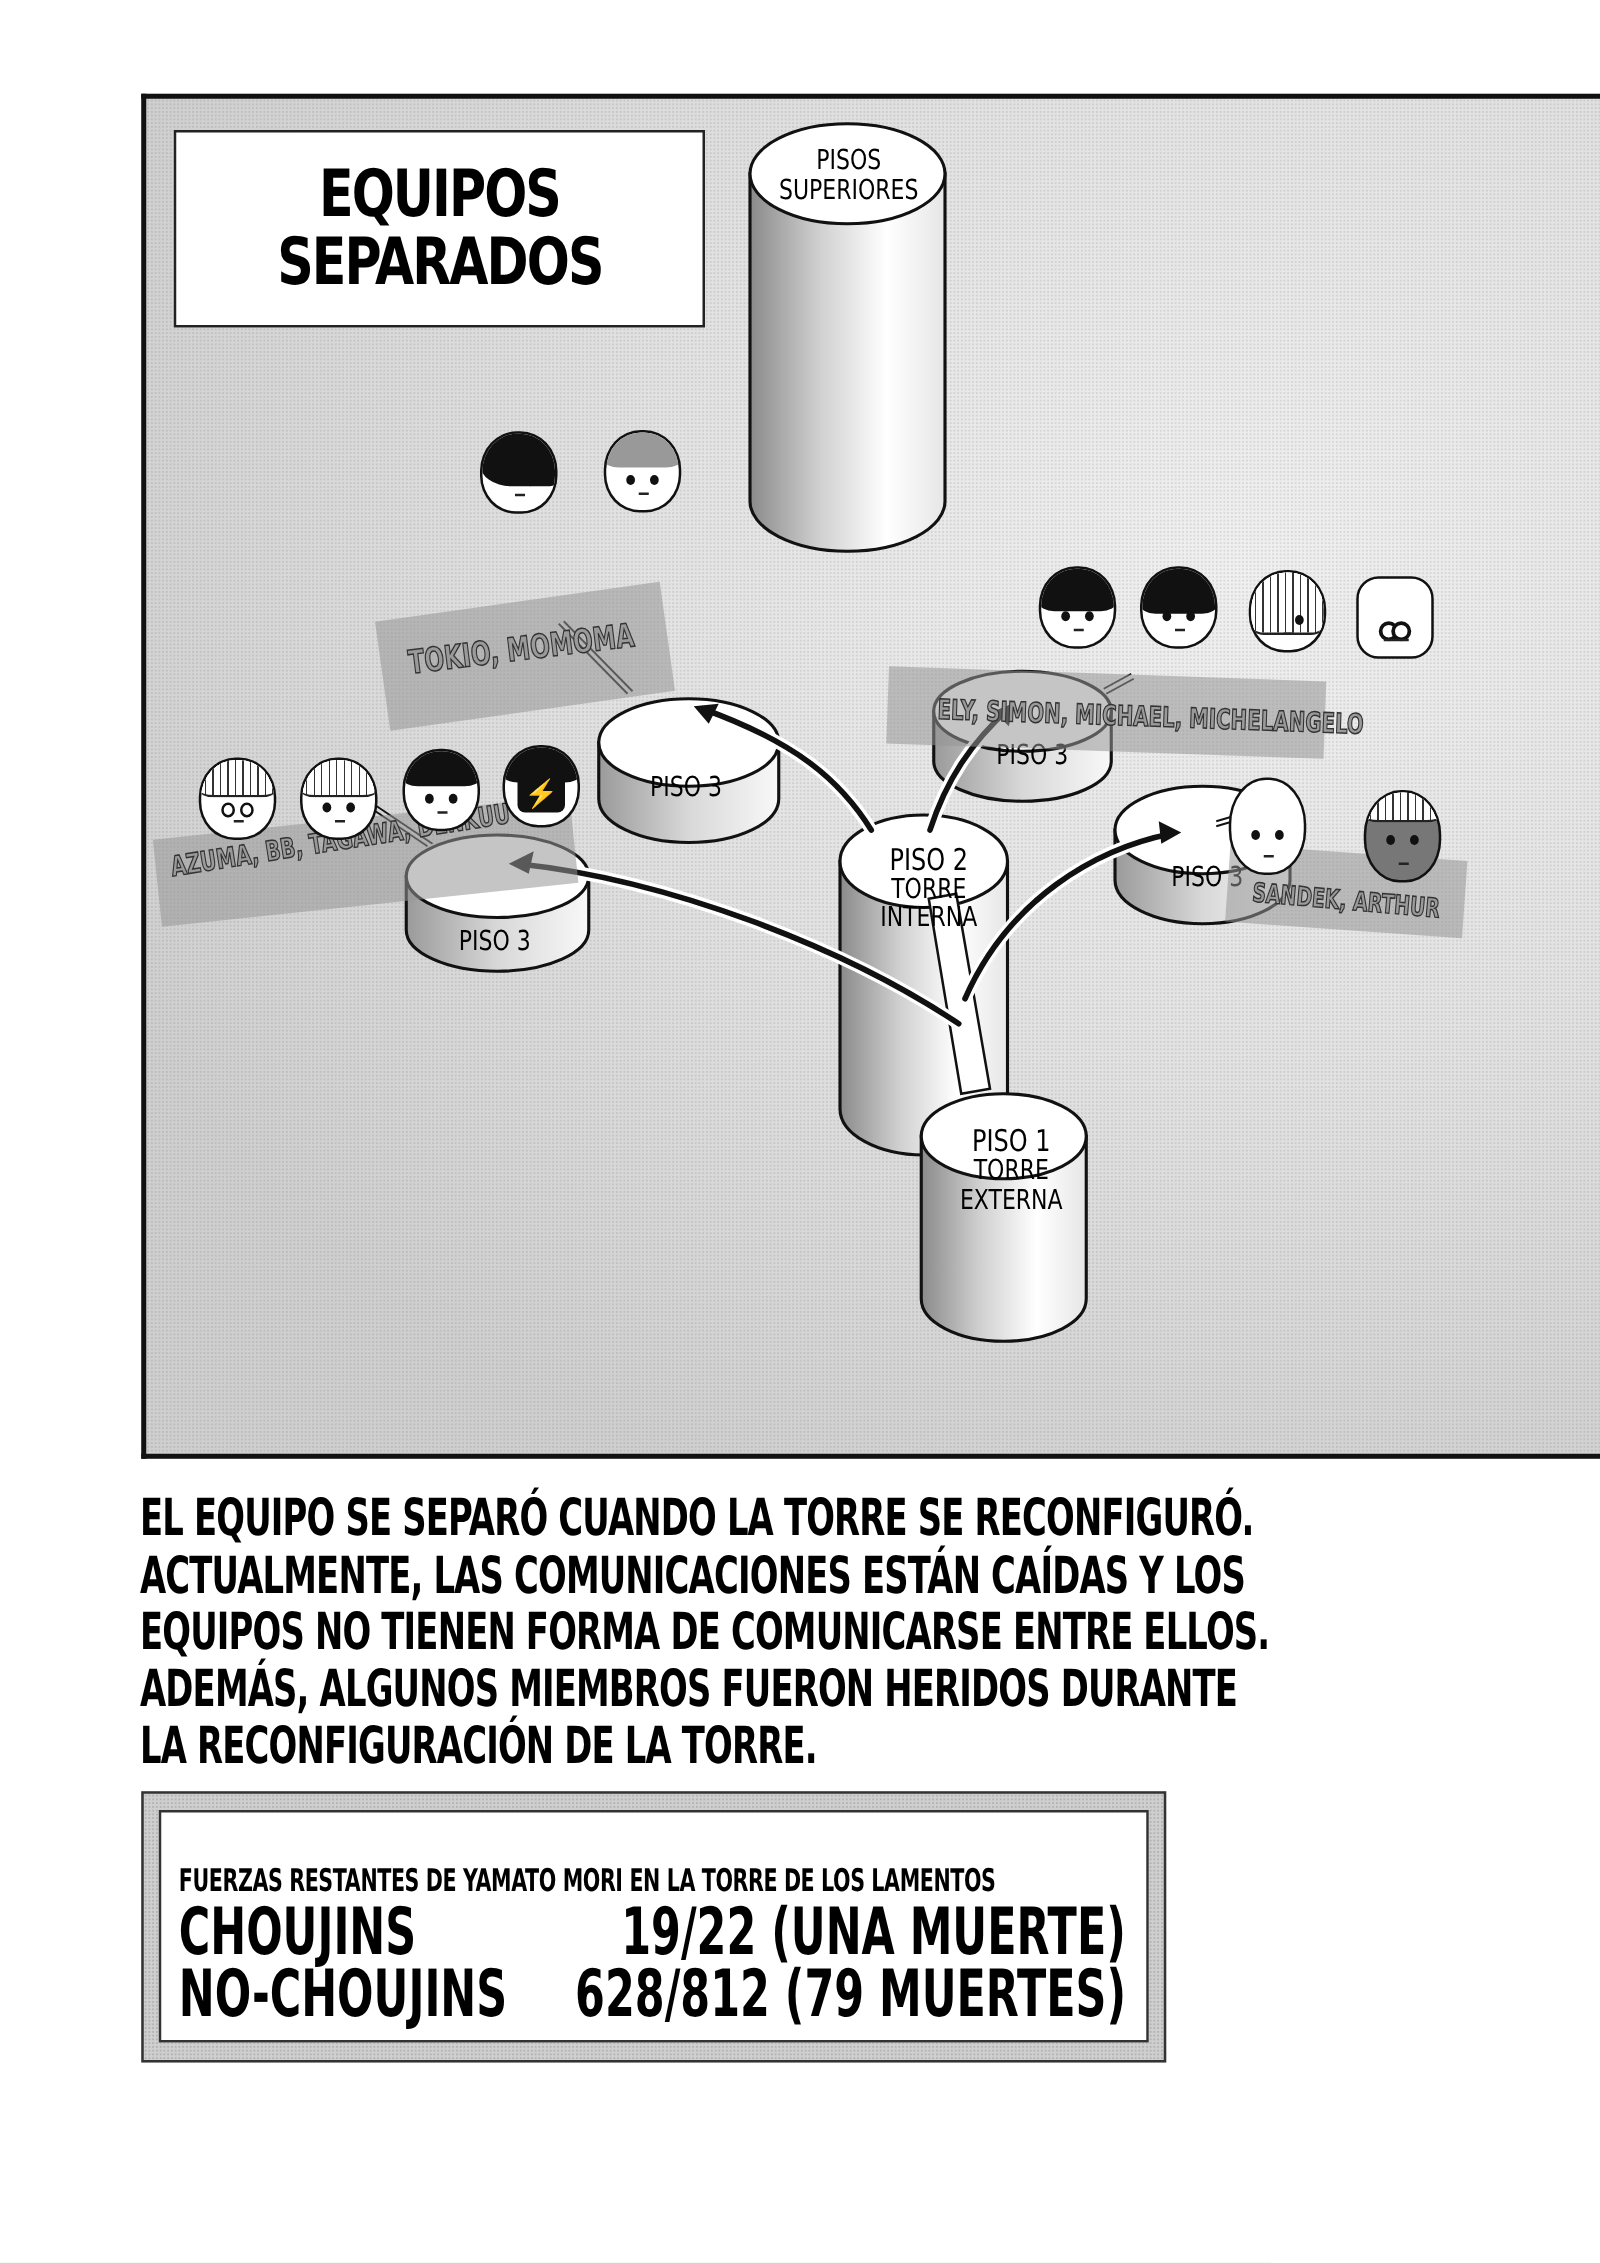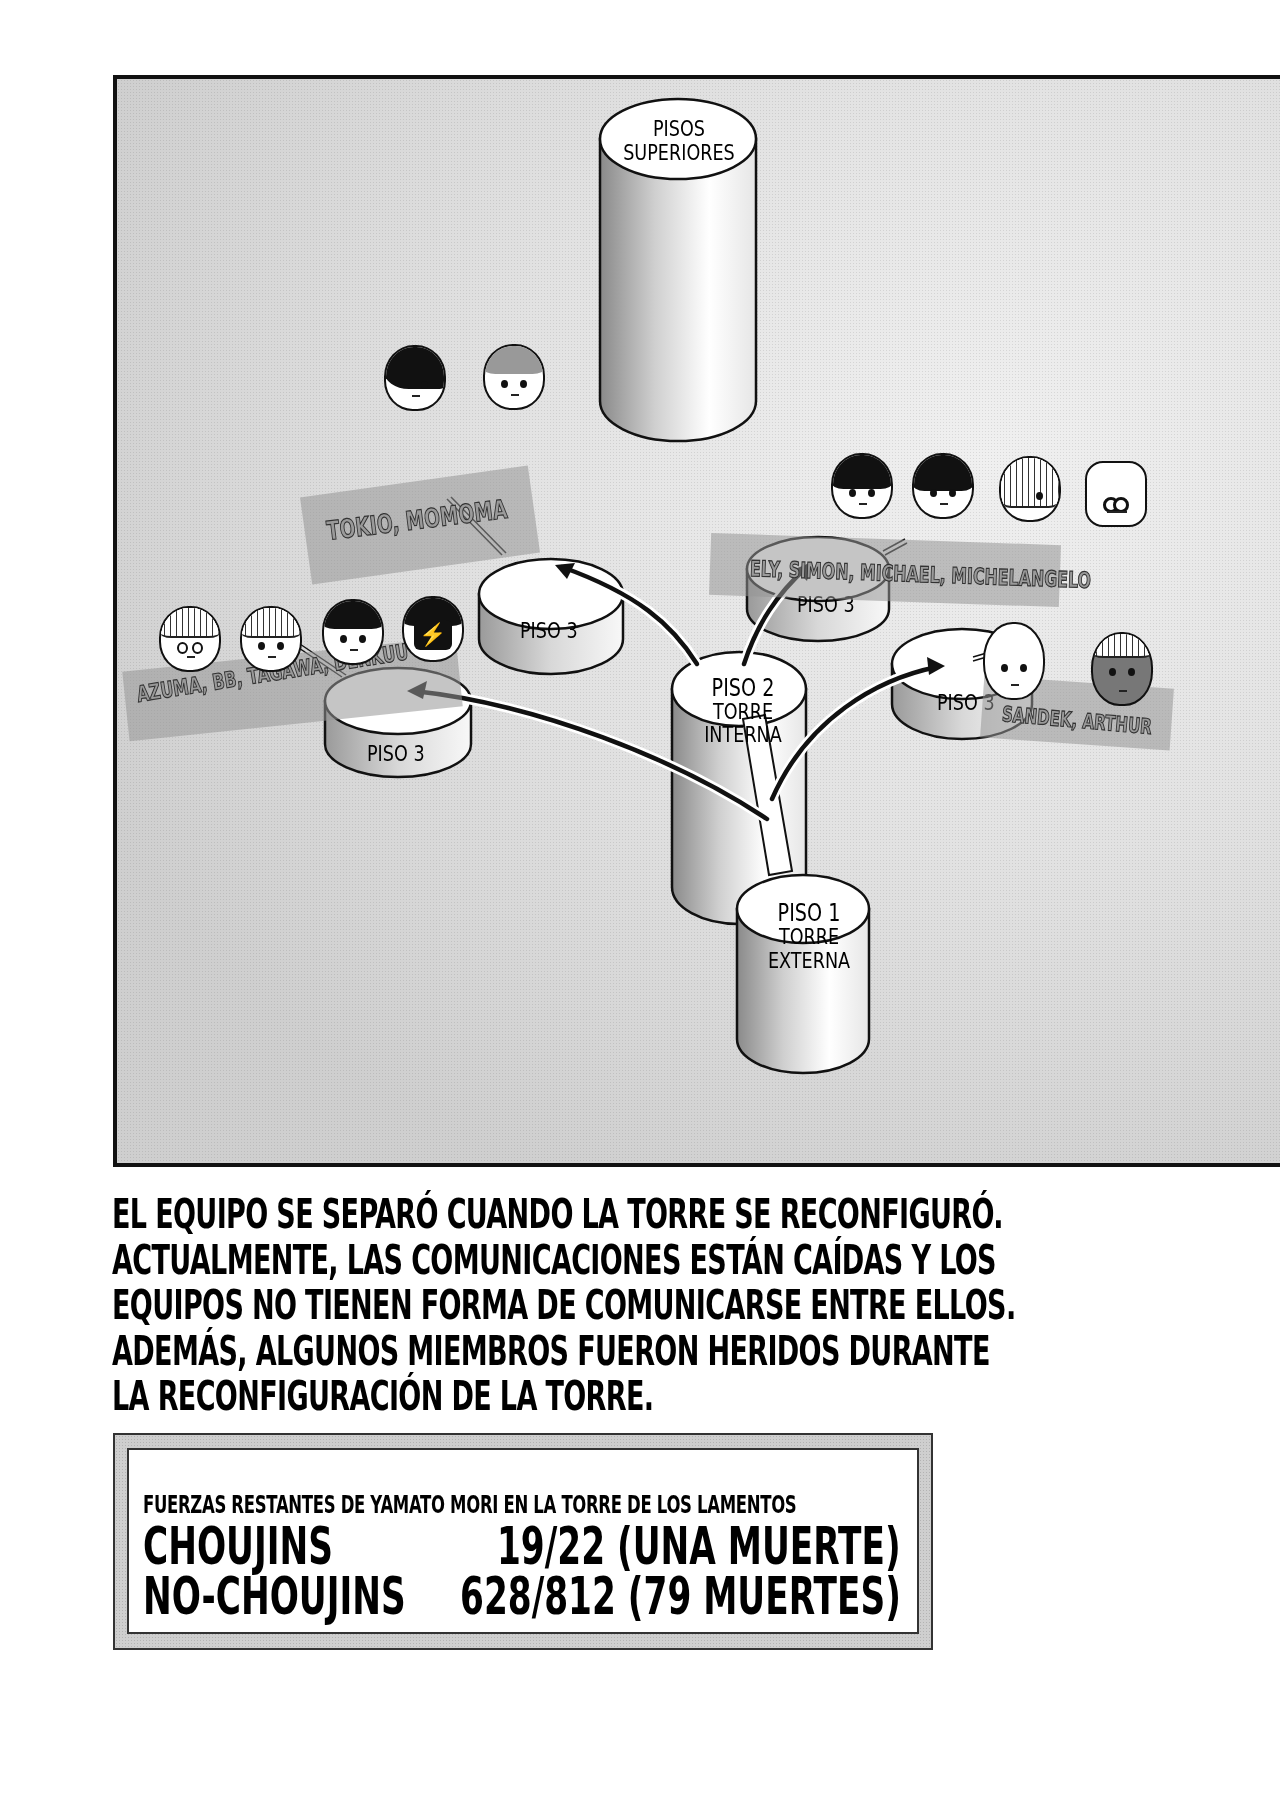--- a/index.html
+++ b/index.html
@@ -158,20 +158,24 @@
         <path d="M334 418 L389 474"></path>
       <path d="M173 563 L225 598"></path>
         <path d="M177 561 L229 596"></path>
       <path d="M788 460 L766 472"></path>
         <path d="M790 464 L768 476"></path>
       <path d="M890 568 L856 578"></path>
         <path d="M890 572 L856 582"></path>
     </g>
   </svg>
 
+  <div class="title-box">
+    <div class="title-line">EQUIPOS</div>
+    <div class="title-line">SEPARADOS</div>
+  </div>
 
   <div class="label cyl-label" style="left:506px; top:38px; width:140px;">
     <div>PISOS</div>
     <div>SUPERIORES</div>
   </div>
 
   <div class="label cyl-label" style="left:582px; top:598px; width:110px; line-height:23px;">
     <div style="font-size:24px">PISO 2</div>
     <div>TORRE</div>
     <div>INTERNA</div>

